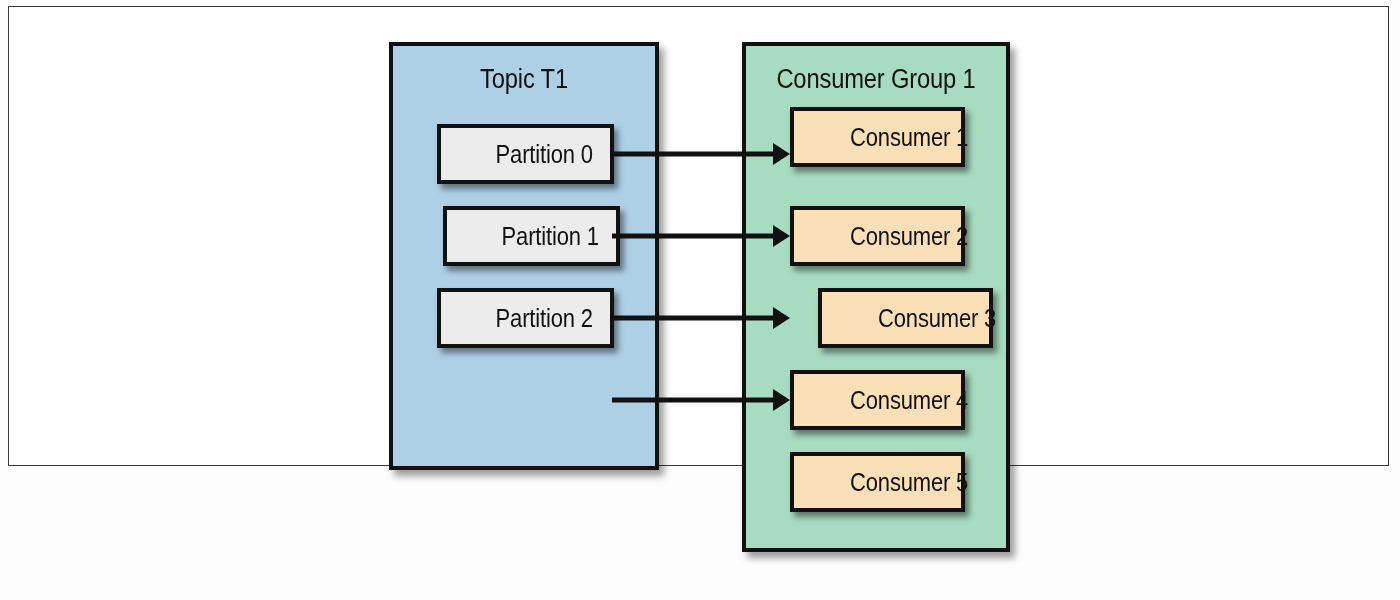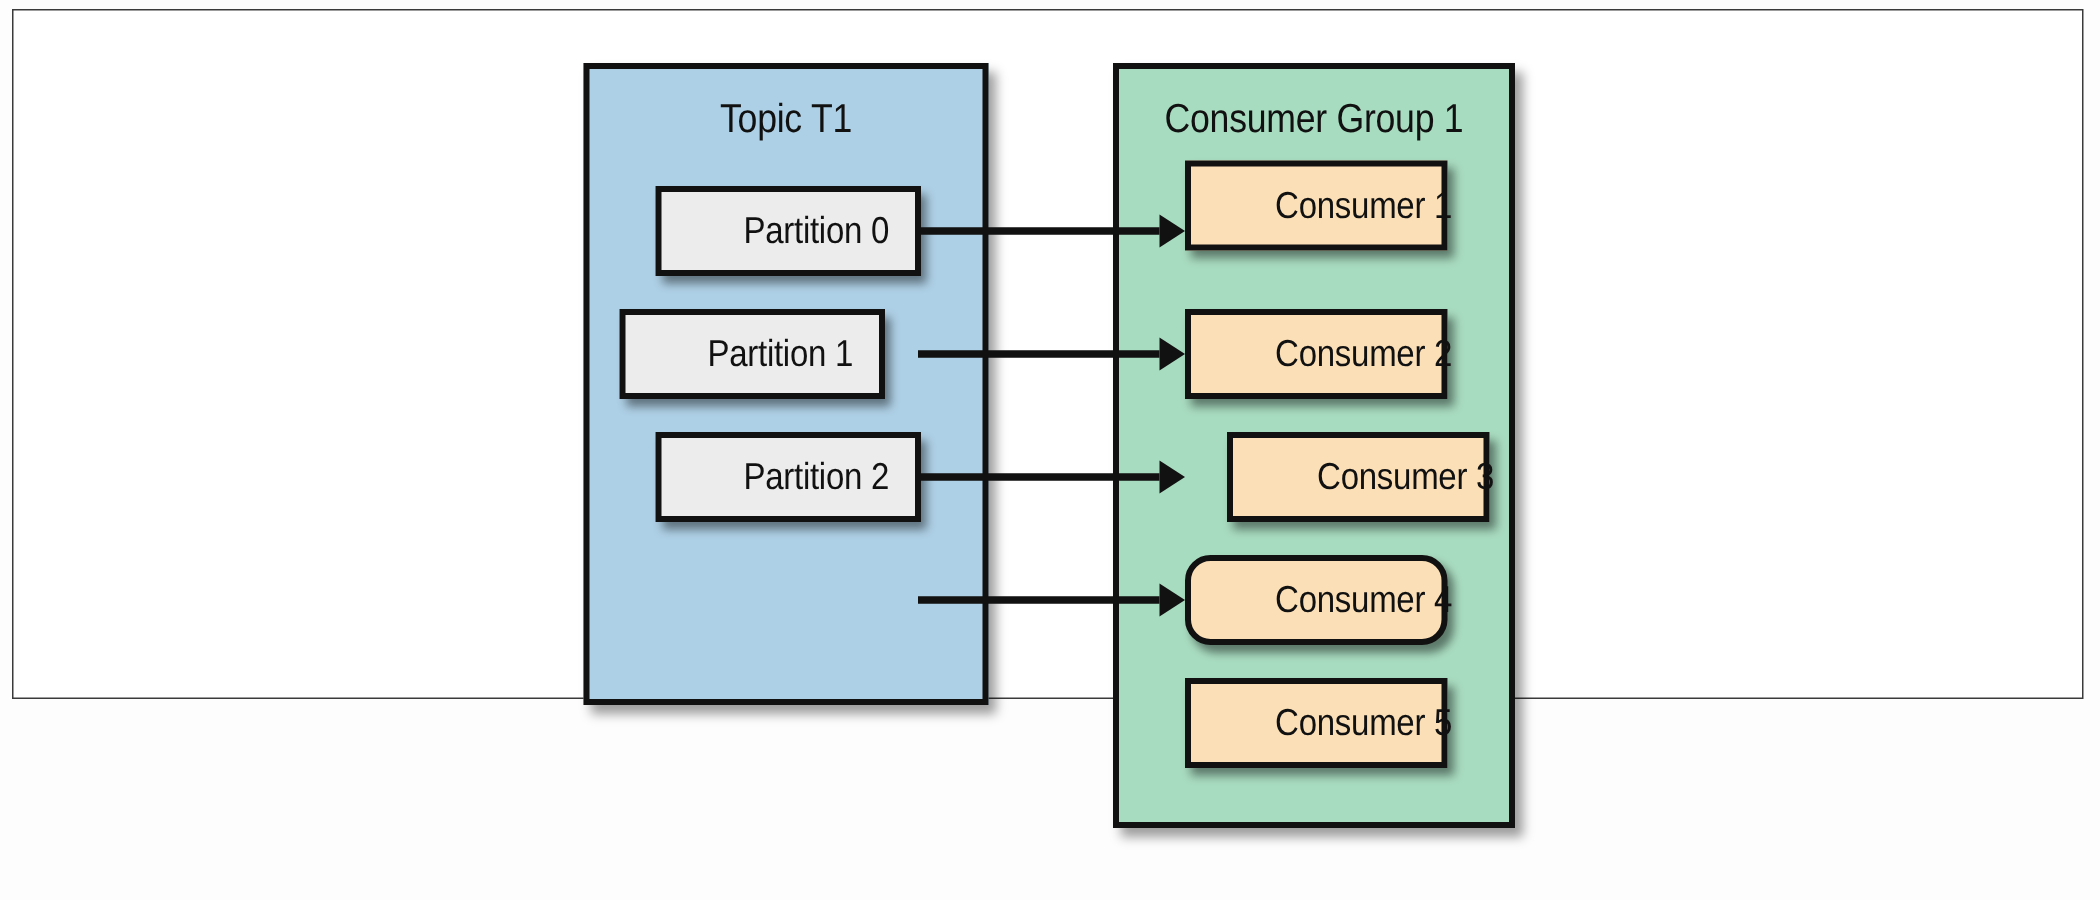--- a/index.html
+++ b/index.html
@@ -138,37 +138,37 @@
 
     <div id="topic-box" class="group-box"></div>
     <div class="group-title" style="left:380px; top:57px; width:270px;">Topic T1</div>
 
     <div id="consumer-group-box" class="group-box"></div>
     <div class="group-title" style="left:733px; top:57px; width:268px;">Consumer Group 1</div>
 
     <div class="node partition-node" style="left:428px; top:117px;">
       <span class="node-label">Partition 0</span>
     </div>
-    <div class="node partition-node" style="left:404px; top:199px;">
+    <div class="node partition-node" style="left:434px; top:199px;">
       <span class="node-label">Partition 1</span>
     </div>
     <div class="node partition-node" style="left:428px; top:281px;">
       <span class="node-label">Partition 2</span>
     </div>
 
     <div class="node consumer-node" style="left:781px; top:100px;">
       <span class="node-label">Consumer 1</span>
     </div>
     <div class="node consumer-node" style="left:781px; top:199px;">
       <span class="node-label">Consumer 2</span>
     </div>
     <div class="node consumer-node" style="left:809px; top:281px;">
       <span class="node-label">Consumer 3</span>
     </div>
-    <div class="node consumer-node" style="left:781px; top:363px;border-radius:17px;">
+    <div class="node consumer-node" style="left:781px; top:363px;">
       <span class="node-label">Consumer 4</span>
     </div>
     <div class="node consumer-node" style="left:781px; top:445px;">
       <span class="node-label">Consumer 5</span>
     </div>
 
     <div class="connector" style="left:603px; top:147px; width:178px;">
       <div class="connector-line" style="width:161px;"></div>
       <div class="connector-head" style="left:161px;"></div>
     </div>

